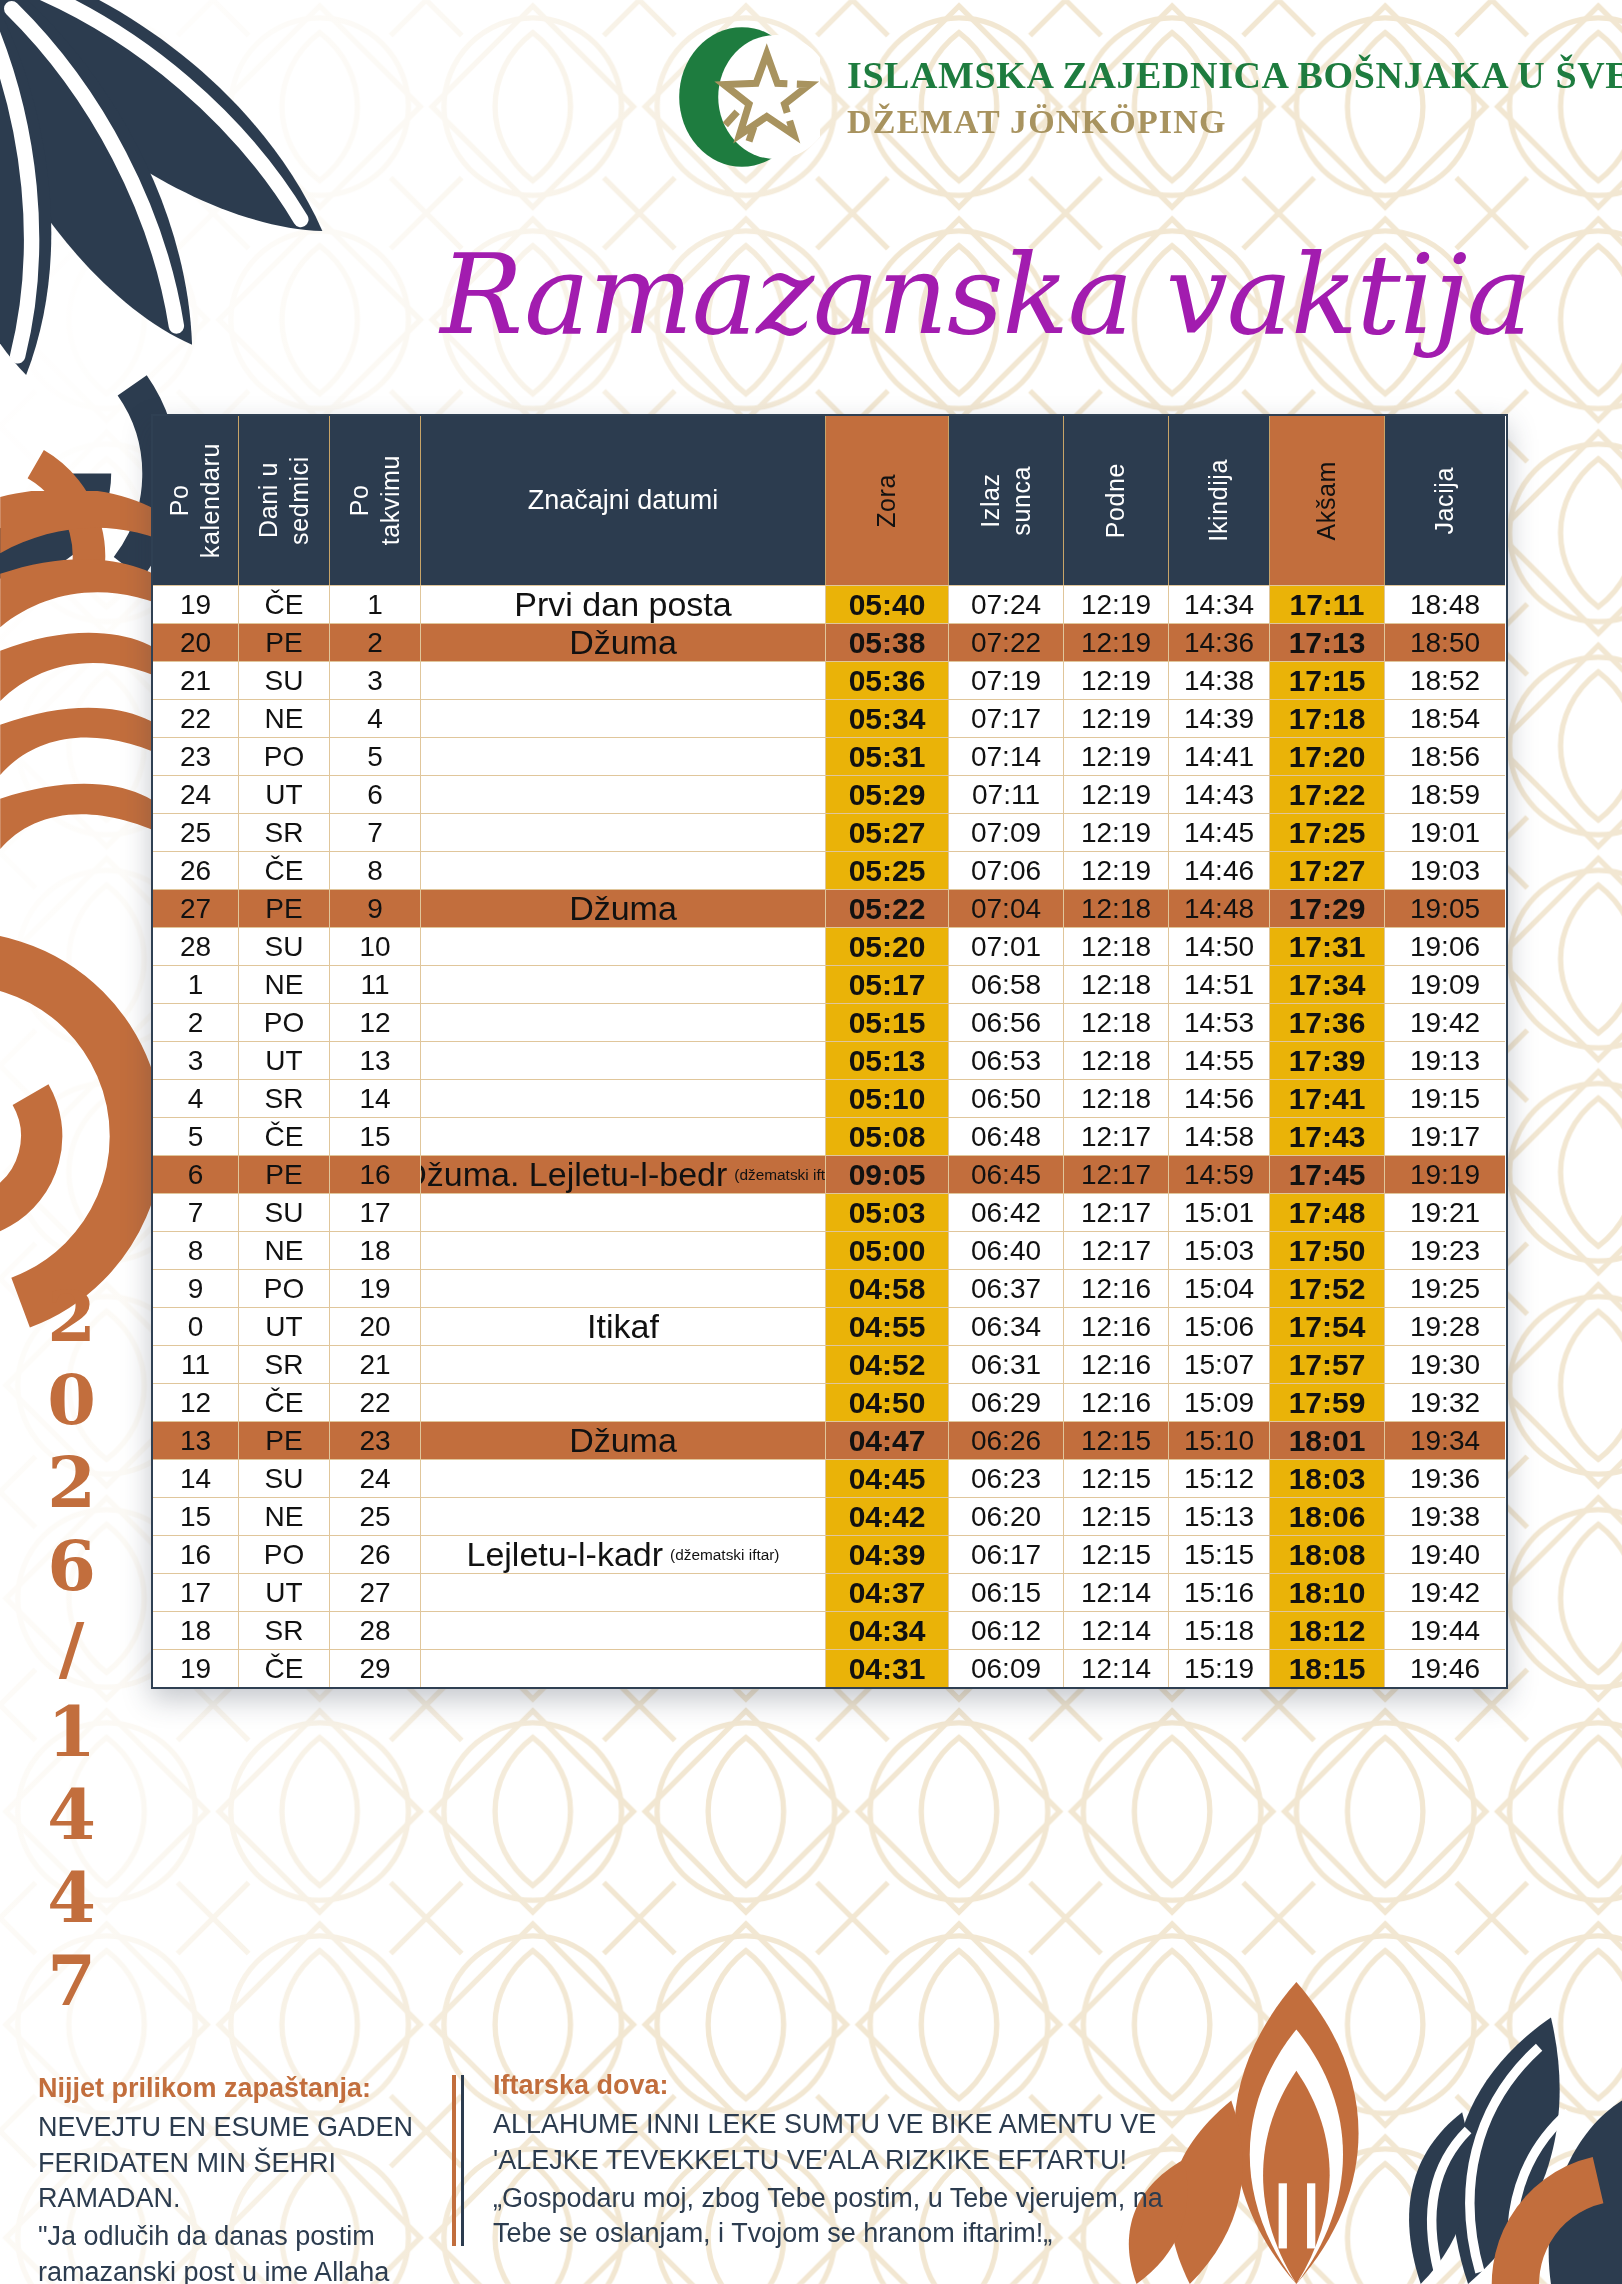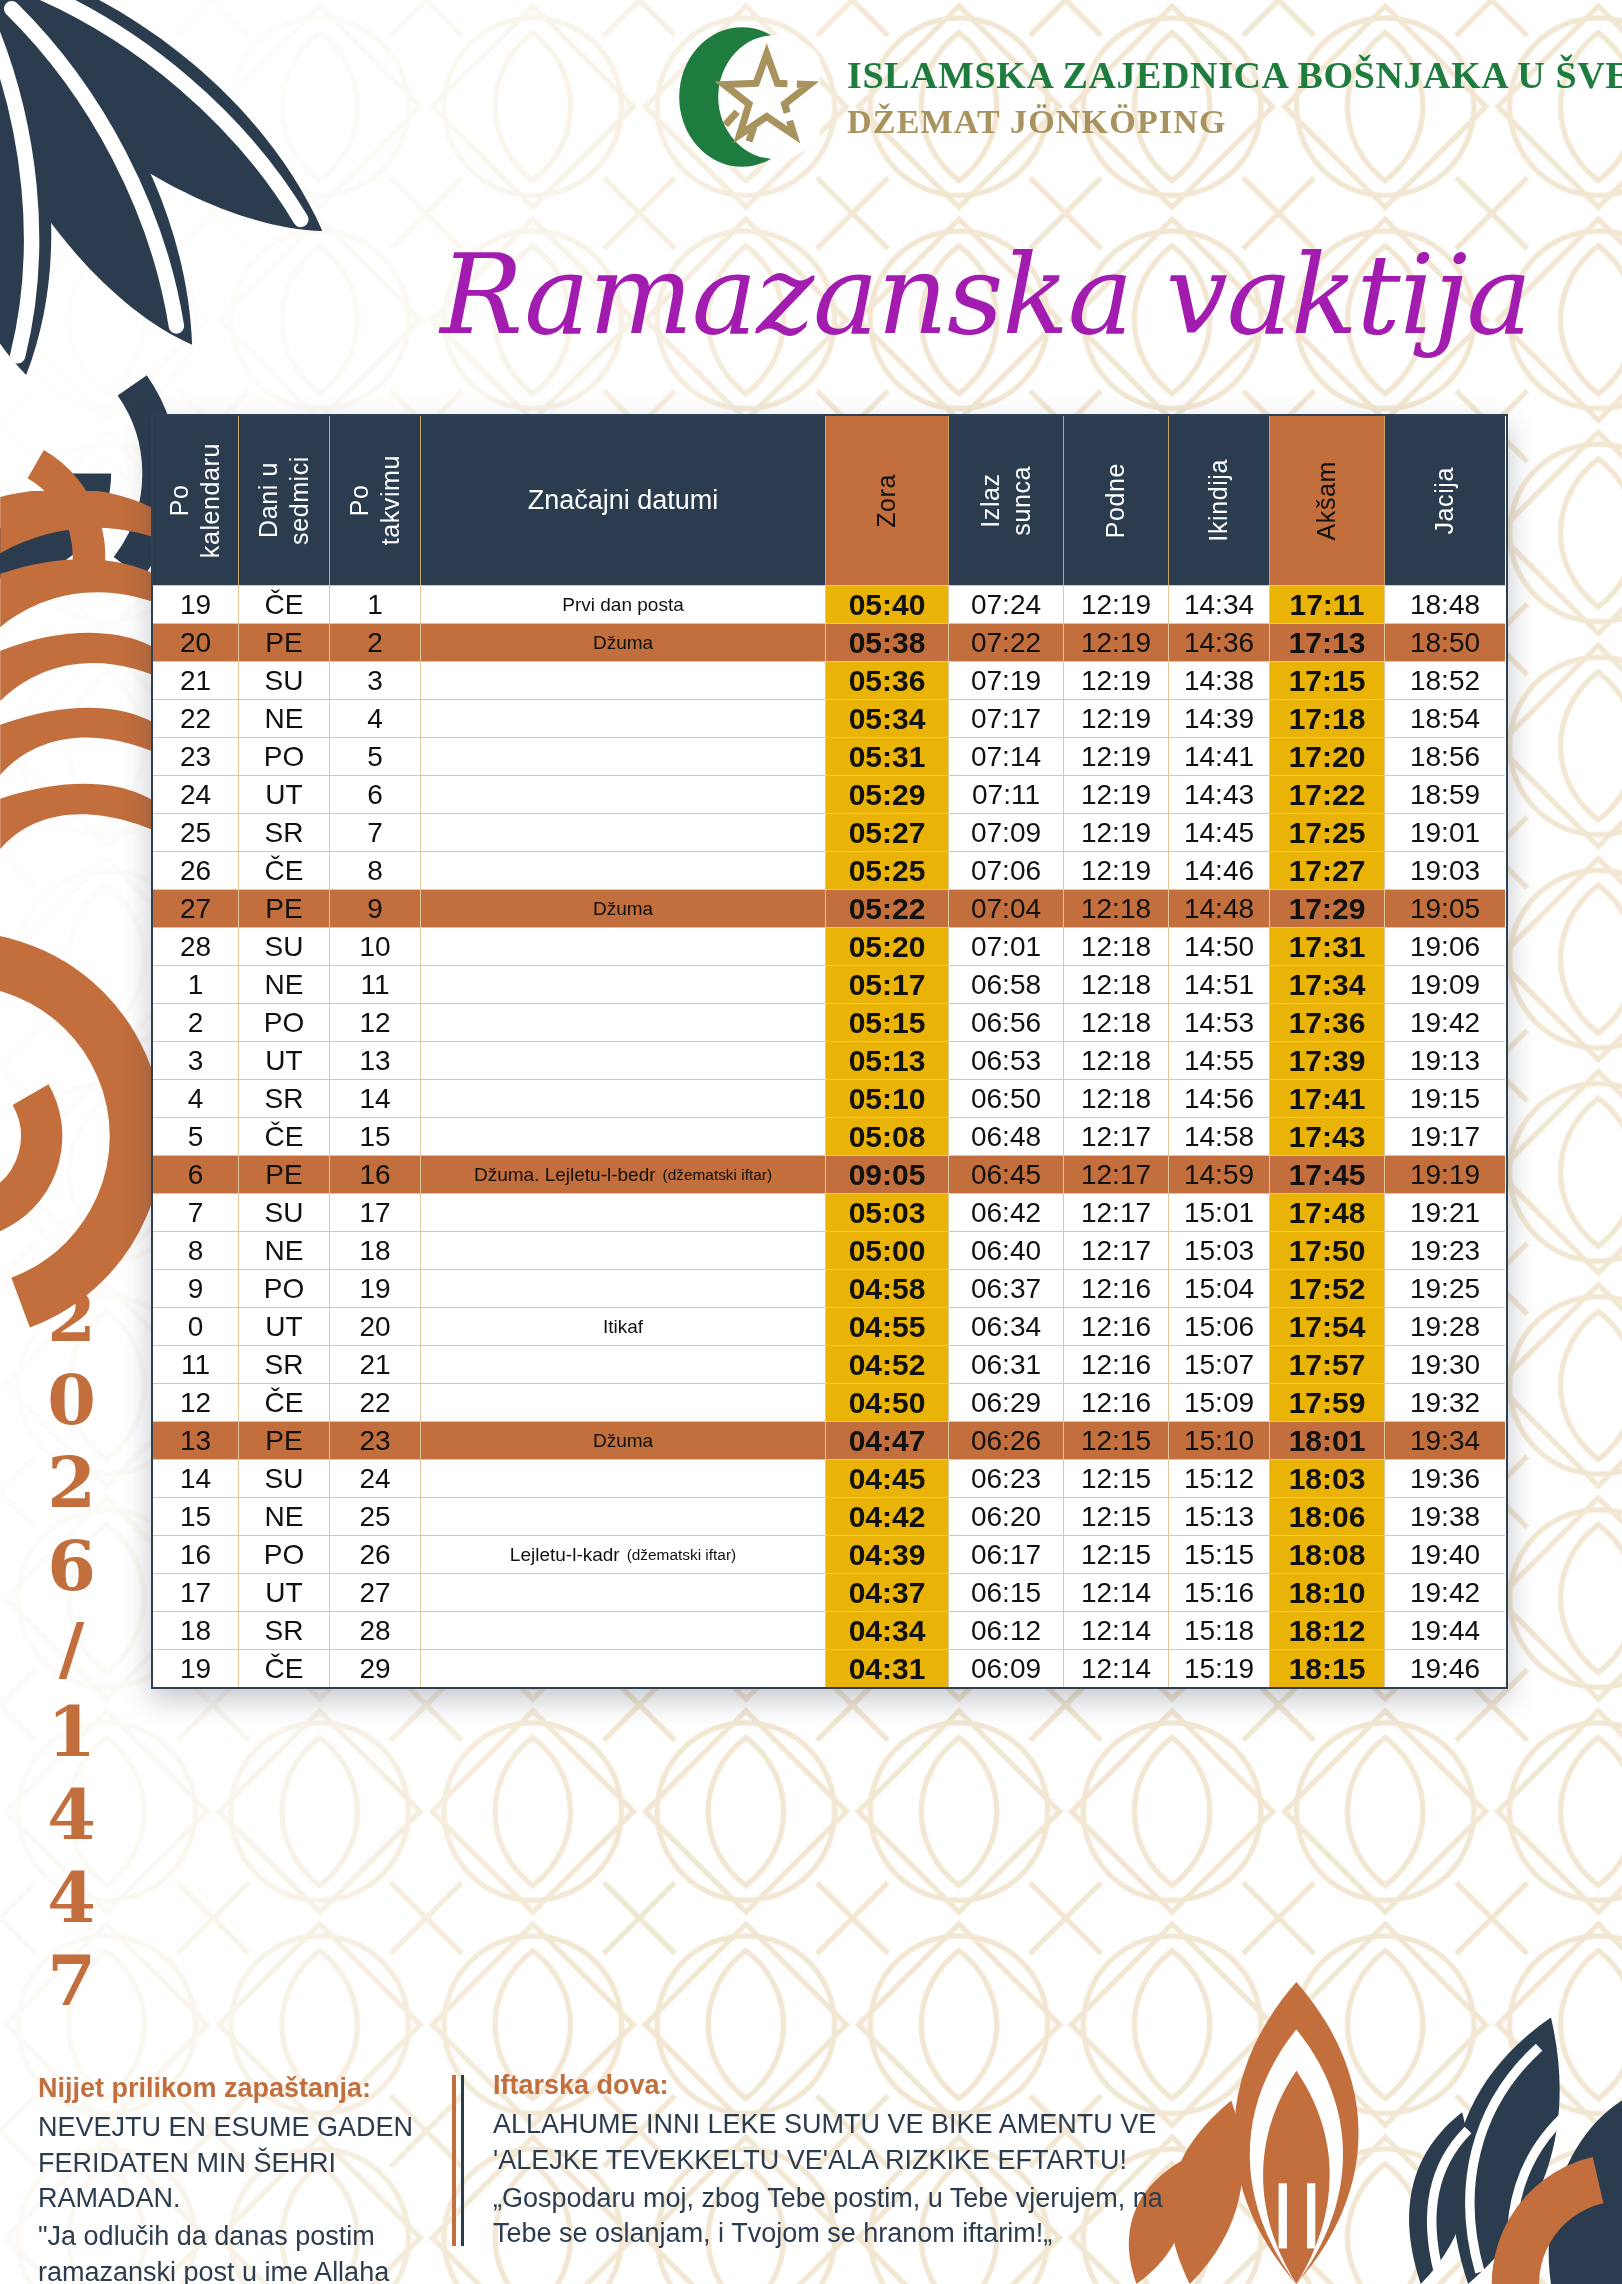--- a/index.html
+++ b/index.html
@@ -58,21 +58,21 @@
   .trow > div{
     display:flex;align-items:center;justify-content:center;
     background:#fff;color:#111;
     border-right:0.9px solid #E0C69B;border-top:1.2px solid #E0C69B;
     font-size:28px;white-space:nowrap;overflow:hidden;
   }
   .trow > div:last-child{border-right:none;}
   .trow .c-zora,.trow .c-aksam{background:#eab308;font-weight:bold;font-size:30px;}
   .trow.hl > div{background:#C26E3D;}
   .c-note{font-size:26px;}
-  .note-main{font-size:19px;}
+  .note-main{font-size:34px;}
   .note-small{font-size:15.4px;margin-left:7px;}
   
   .footer-block{position:absolute;z-index:3;color:#2C3C4F;}
   #footer-left{top:2073px;left:38px;width:414px;}
   #footer-right{top:2070px;left:493px;width:699px;}
   .footer-heading{color:#C26E3D;font-weight:bold;font-size:27px;margin-bottom:6px;}
   .footer-line{font-size:27px;line-height:1.32;margin-top:2.4px;}
   #footer-divider{position:absolute;top:2075px;left:452px;height:171px;z-index:3;display:flex;gap:5.3px;}
   #footer-divider .bar{width:3.6px;height:100%;}
   #footer-divider .bar.orange{background:#C26E3D;}

